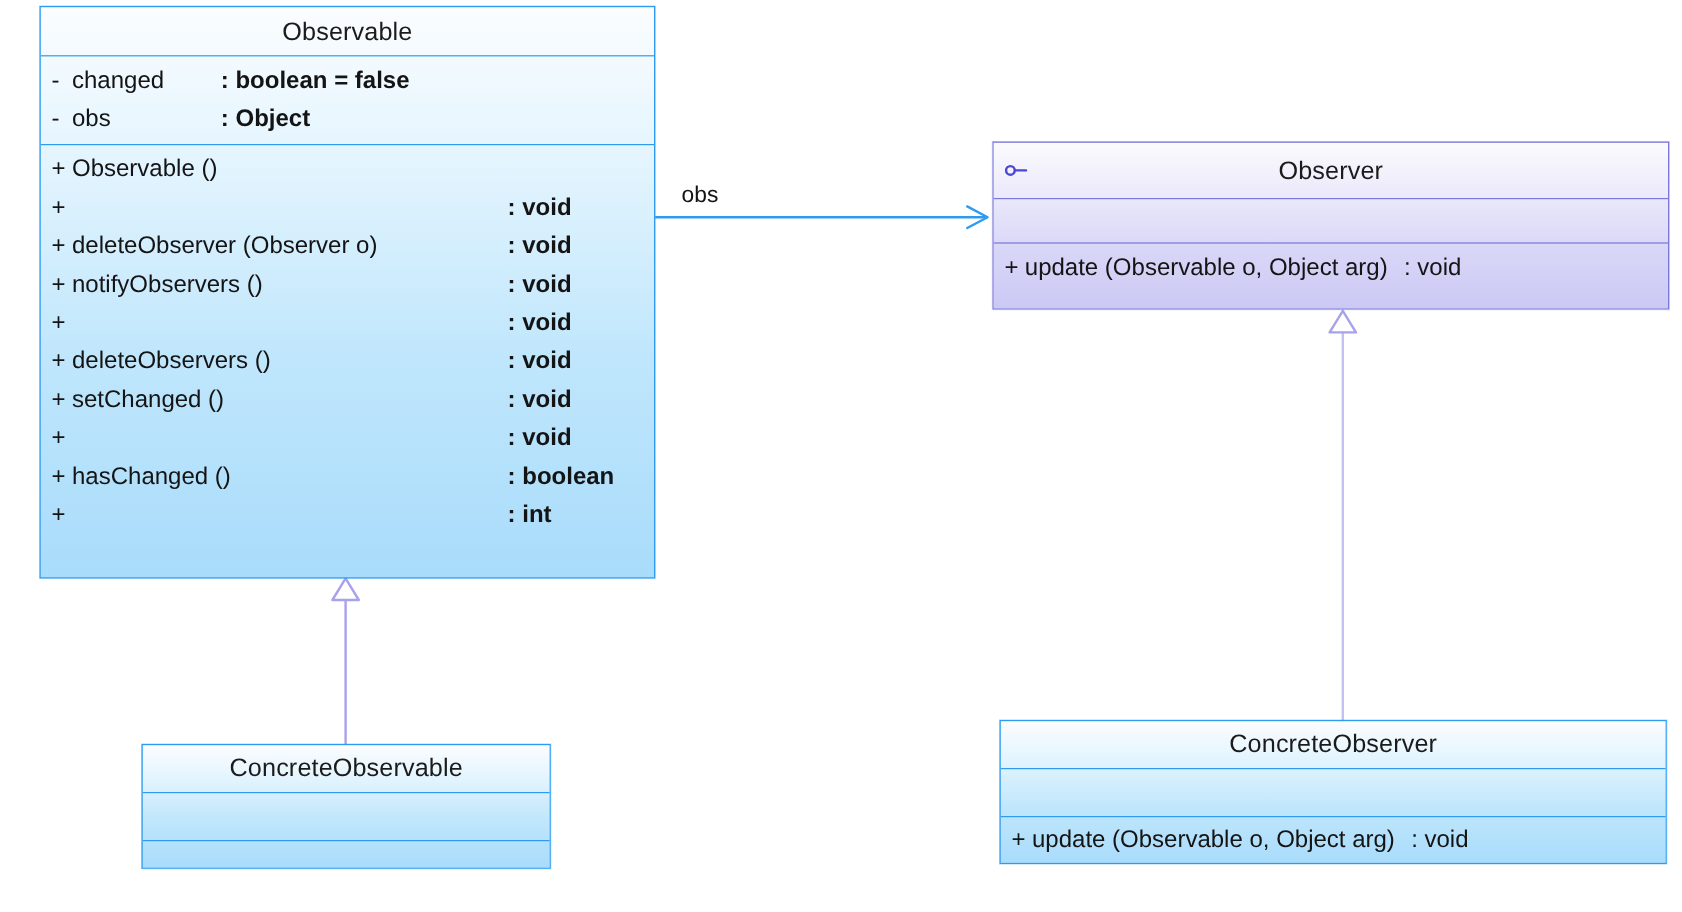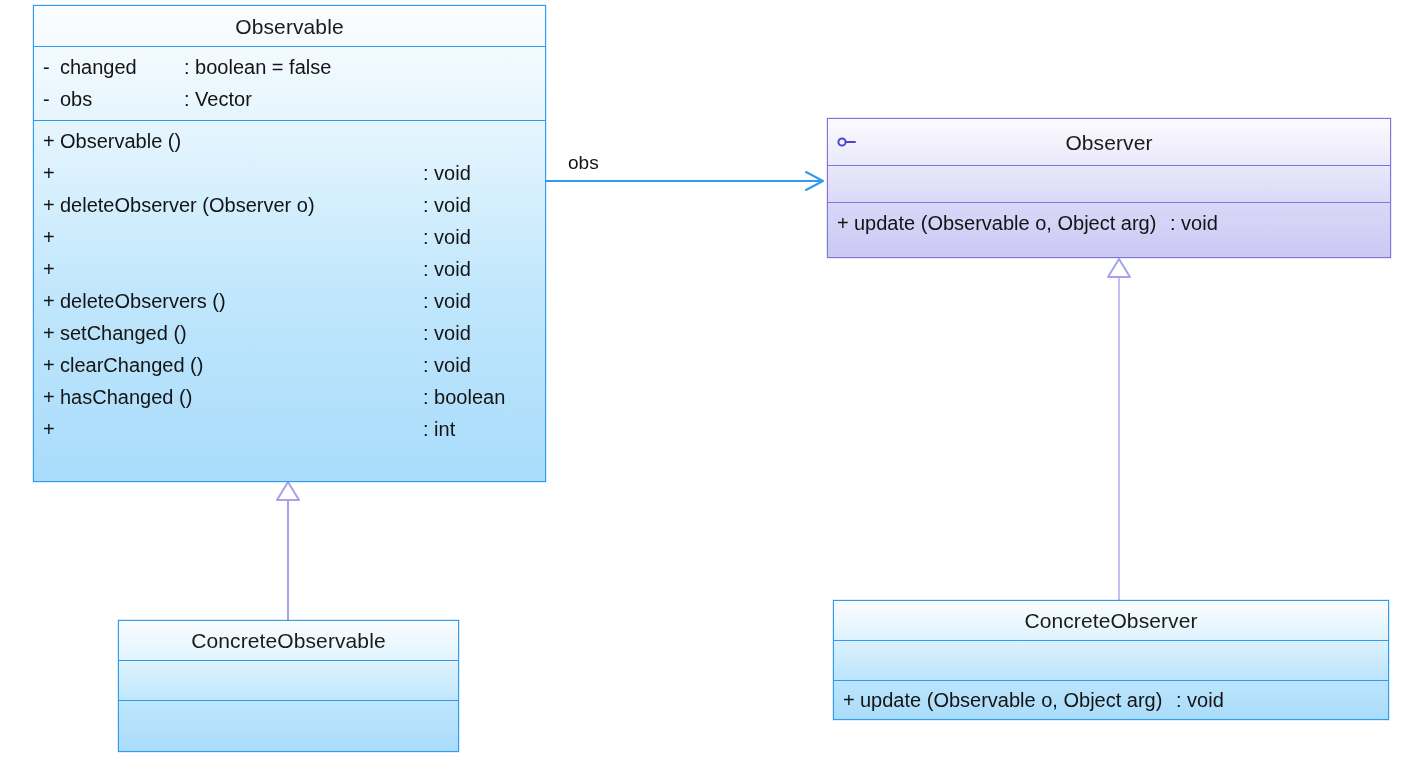--- a/index.html
+++ b/index.html
@@ -85,20 +85,21 @@
     left: 9px;
     width: 14px;
     text-align: left;
   }
   .member .sig {
     position: absolute;
   }
   .member .rtype {
     position: absolute;
     white-space: nowrap;
+    font-weight: bold;
   }
 
   
   .attr .sig   { left: 26px; }
   .attr .rtype { left: 150px; }
   
   .meth .sig   { left: 26px; text-align: right; }
   .meth .rtype { left: 389px; }
 
   
@@ -152,60 +153,60 @@
 
     <div class="compartment member-list" style="height:74px;">
       <div class="member attr">
         <span class="vis">-</span>
         <span class="sig">changed</span>
         <span class="rtype">: boolean  = false</span>
       </div>
       <div class="member attr">
         <span class="vis">-</span>
         <span class="sig">obs</span>
-        <span class="rtype">: Vector</span>
+        <span class="rtype">: Object</span>
       </div>
     </div>
 
     <div class="compartment member-list" style="height:361px;">
       <div class="member meth">
         <span class="vis">+</span>
         <span class="sig">Observable ()</span>
         <span class="rtype"></span>
       </div>
       <div class="member meth">
         <span class="vis">+</span>
         <span class="rtype">: void</span>
       </div>
       <div class="member meth">
         <span class="vis">+</span>
         <span class="sig">deleteObserver (Observer o)</span>
         <span class="rtype">: void</span>
       </div>
       <div class="member meth">
         <span class="vis">+</span>
+        <span class="sig">notifyObservers ()</span>
         <span class="rtype">: void</span>
       </div>
       <div class="member meth">
         <span class="vis">+</span>
         <span class="rtype">: void</span>
       </div>
       <div class="member meth">
         <span class="vis">+</span>
         <span class="sig">deleteObservers ()</span>
         <span class="rtype">: void</span>
       </div>
       <div class="member meth">
         <span class="vis">+</span>
         <span class="sig">setChanged ()</span>
         <span class="rtype">: void</span>
       </div>
       <div class="member meth">
         <span class="vis">+</span>
-        <span class="sig">clearChanged ()</span>
         <span class="rtype">: void</span>
       </div>
       <div class="member meth">
         <span class="vis">+</span>
         <span class="sig">hasChanged ()</span>
         <span class="rtype">: boolean</span>
       </div>
       <div class="member meth">
         <span class="vis">+</span>
         <span class="rtype">: int</span>
@@ -229,21 +230,21 @@
       <div class="member meth-wide">
         <span class="vis">+</span>
         <span class="sig">
           <span>update (Observable o, Object arg)</span>
           <span style="margin-left:8px;">: void</span>
         </span>
       </div>
     </div>
   </div>
 
-  <div class="uml-box" style="left:118px; top:620px; width:341px; height:132px;">
+  <div class="uml-box" style="left:118px; top:620px; width:341px; height:104px;">
 
     <div class="compartment class-title" style="height:39px;">
       <span>ConcreteObservable</span>
     </div>
 
     <div class="compartment" style="height:40px;"></div>
 
     <div class="compartment" style="height:41px;"></div>
   </div>
 

